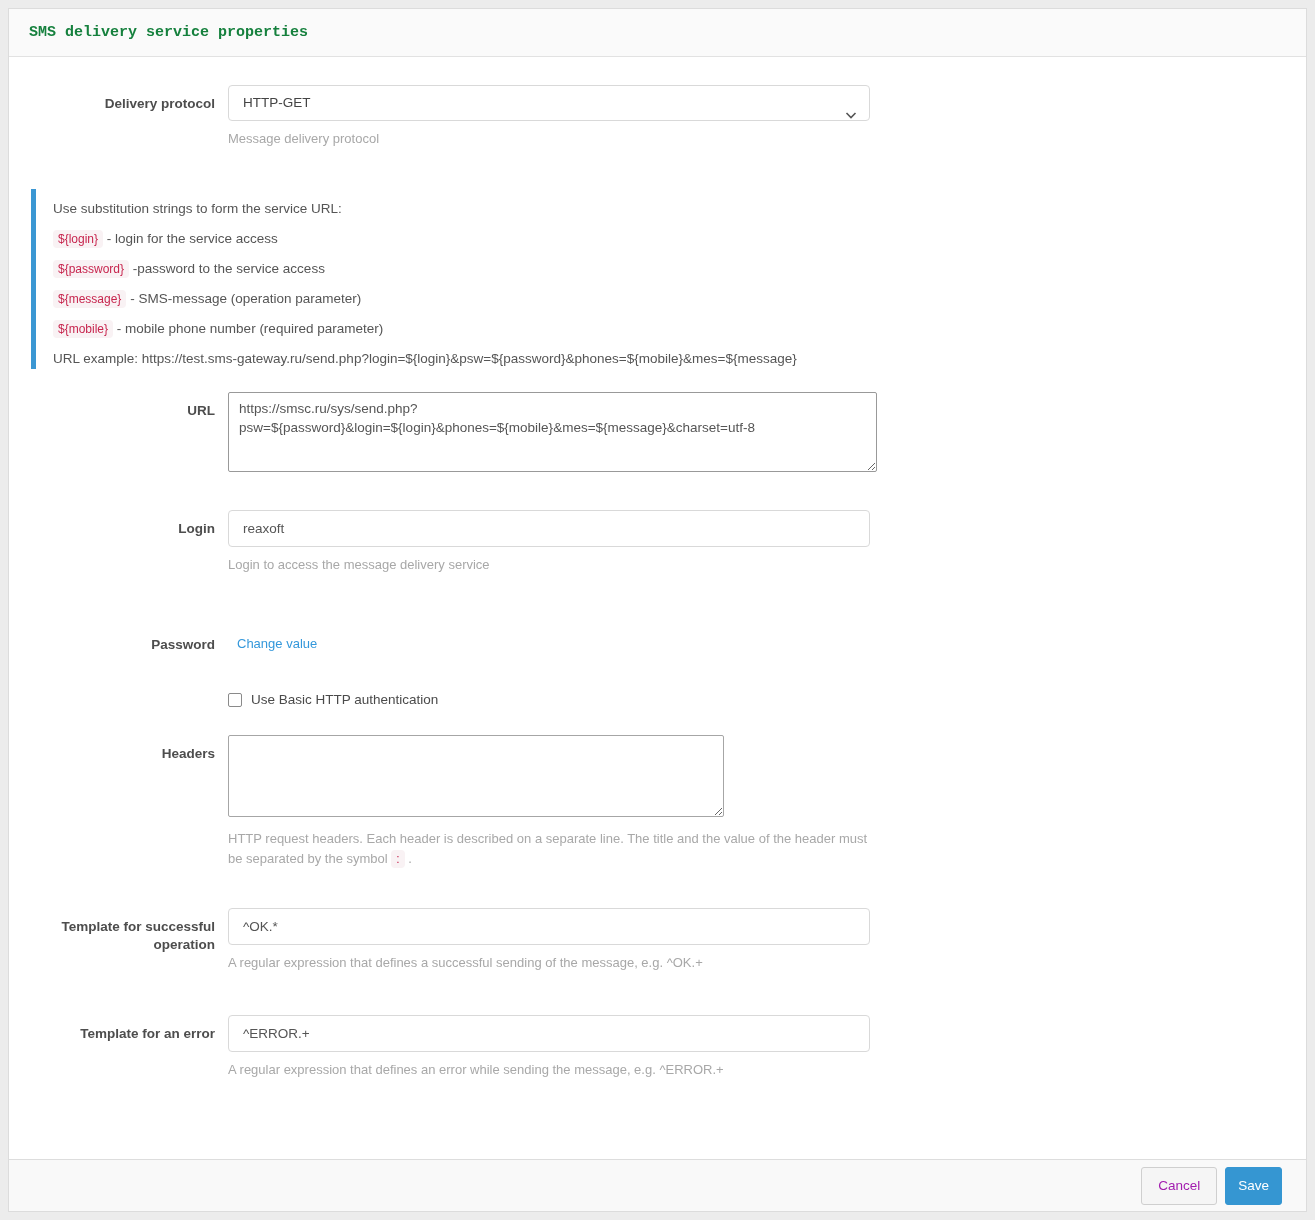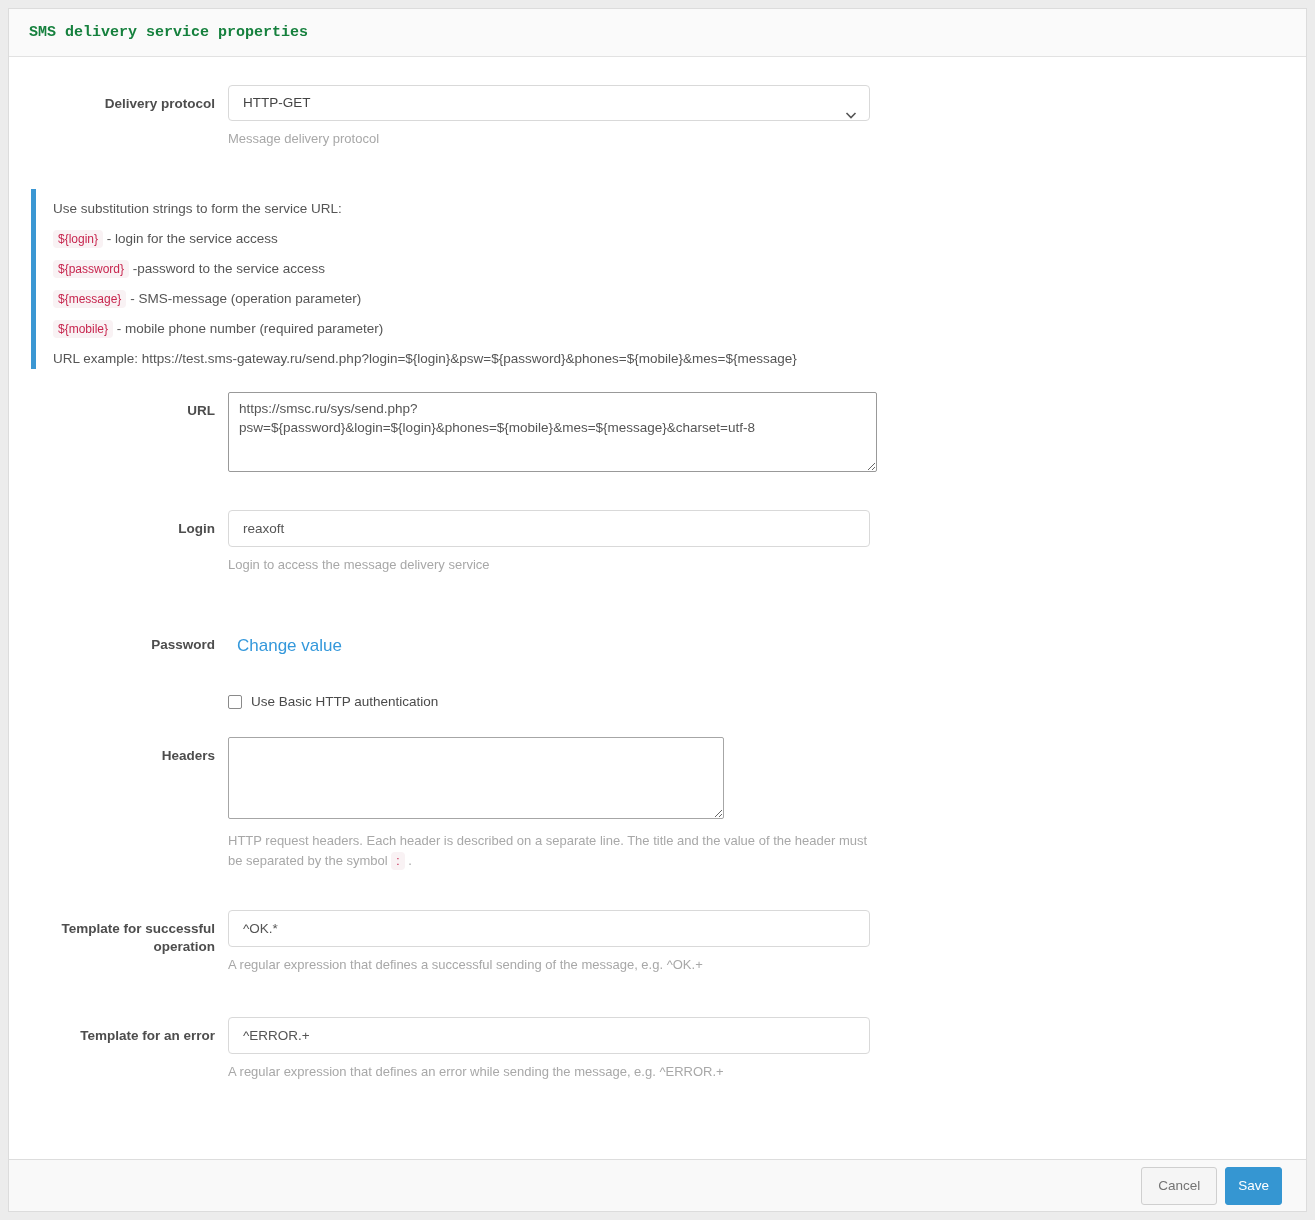--- a/index.html
+++ b/index.html
@@ -120,21 +120,21 @@
     border: 1px solid #d9d9d9;
     border-radius: 4px;
     padding: 0 14px;
     font-family: "Liberation Sans", "DejaVu Sans", sans-serif;
     font-size: 13.5px;
     color: #555;
     outline: none;
   }
   .link {
     color: #3498db;
-    font-size: 17px;
+    font-size: 13px;
     text-decoration: none;
     display: inline-block;
     padding-top: 10px;
     padding-left: 9px;
     cursor: pointer;
   }
   .checkbox-row { align-items: center; }
   .checkbox-wrap {
     display: flex;
     align-items: center;
@@ -156,21 +156,21 @@
     height: 38px;
     border-radius: 3px;
     font-family: "Liberation Sans", "DejaVu Sans", sans-serif;
     font-size: 13.5px;
     cursor: pointer;
   }
   .btn-cancel {
     padding: 0 16px;
     background: #f5f5f5;
     border: 1px solid #cfcfcf;
-    color: #737373;
+    color: #a21caf;
   }
   .btn-save {
     padding: 0 12px;
     background: #3596d2;
     border: 1px solid #3596d2;
     color: #fff;
   }
   
   .row-protocol   { margin-top: 28px; }
   .row-url        { margin-top: 23px; }

